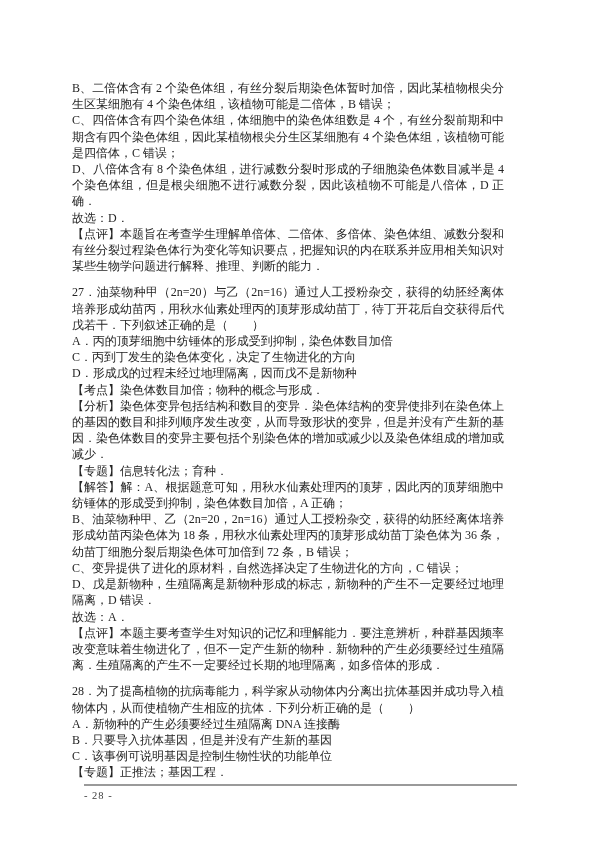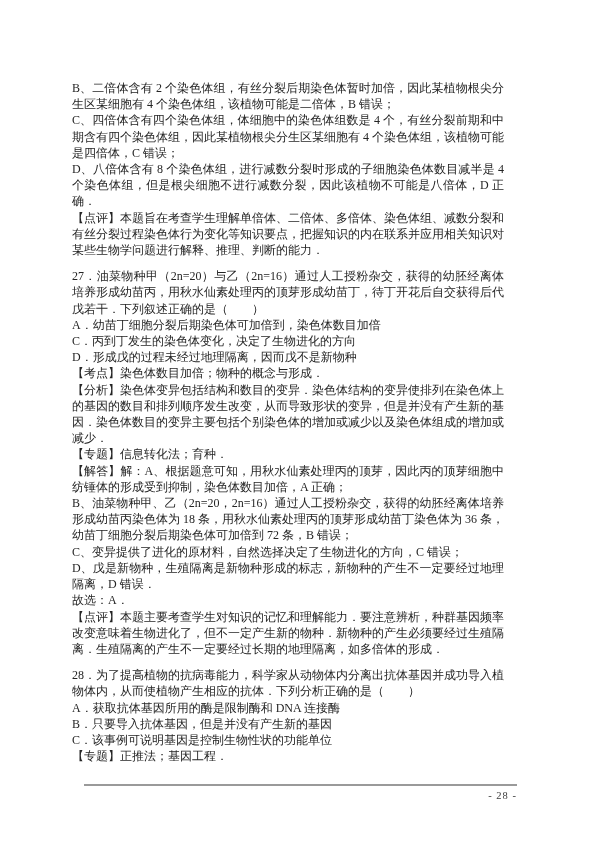--- a/index.html
+++ b/index.html
@@ -36,57 +36,58 @@
     left: 84px;
     top: 784px;
     width: 433px;
   }
   .footer-rule {
     height: 0;
     border-top: 2px solid #9a9a9a;
   }
   .page-number {
     margin-top: 4px;
-    text-align: right;
+    text-align: left;
     font-size: 10.5px;
     color: #3a3a3a;
     letter-spacing: 1px;
   }
 </style>
 </head>
 <body>
 
 <main class="page-content">
 
   <section>
     <p class="para">B、二倍体含有 2 个染色体组，有丝分裂后期染色体暂时加倍，因此某植物根尖分生区某细胞有 4 个染色体组，该植物可能是二倍体，B 错误；</p>
     <p class="para">C、四倍体含有四个染色体组，体细胞中的染色体组数是 4 个，有丝分裂前期和中期含有四个染色体组，因此某植物根尖分生区某细胞有 4 个染色体组，该植物可能是四倍体，C 错误；</p>
     <p class="para">D、八倍体含有 8 个染色体组，进行减数分裂时形成的子细胞染色体数目减半是 4 个染色体组，但是根尖细胞不进行减数分裂，因此该植物不可能是八倍体，D 正确．</p>
+    <p class="para">故选：D．</p>
     <p class="para">【点评】本题旨在考查学生理解单倍体、二倍体、多倍体、染色体组、减数分裂和有丝分裂过程染色体行为变化等知识要点，把握知识的内在联系并应用相关知识对某些生物学问题进行解释、推理、判断的能力．</p>
   </section>
 
   <section class="question-block">
     <p class="para">27．油菜物种甲（2n=20）与乙（2n=16）通过人工授粉杂交，获得的幼胚经离体培养形成幼苗丙，用秋水仙素处理丙的顶芽形成幼苗丁，待丁开花后自交获得后代戊若干．下列叙述正确的是（　　）</p>
-    <p class="para">A．幼苗丁细胞分裂后期染色体可加倍到，染色体数目加倍</p>
+    <p class="para">A．丙的顶芽细胞中纺锤体的形成受到抑制，染色体数目加倍</p>
     <p class="para">C．丙到丁发生的染色体变化，决定了生物进化的方向</p>
     <p class="para">D．形成戊的过程未经过地理隔离，因而戊不是新物种</p>
     <p class="para">【考点】染色体数目加倍；物种的概念与形成．</p>
     <p class="para">【分析】染色体变异包括结构和数目的变异．染色体结构的变异使排列在染色体上的基因的数目和排列顺序发生改变，从而导致形状的变异，但是并没有产生新的基因．染色体数目的变异主要包括个别染色体的增加或减少以及染色体组成的增加或减少．</p>
     <p class="para">【专题】信息转化法；育种．</p>
     <p class="para">【解答】解：A、根据题意可知，用秋水仙素处理丙的顶芽，因此丙的顶芽细胞中纺锤体的形成受到抑制，染色体数目加倍，A 正确；</p>
     <p class="para">B、油菜物种甲、乙（2n=20，2n=16）通过人工授粉杂交，获得的幼胚经离体培养形成幼苗丙染色体为 18 条，用秋水仙素处理丙的顶芽形成幼苗丁染色体为 36 条，幼苗丁细胞分裂后期染色体可加倍到 72 条，B 错误；</p>
     <p class="para">C、变异提供了进化的原材料，自然选择决定了生物进化的方向，C 错误；</p>
     <p class="para">D、戊是新物种，生殖隔离是新物种形成的标志，新物种的产生不一定要经过地理隔离，D 错误．</p>
     <p class="para">故选：A．</p>
     <p class="para">【点评】本题主要考查学生对知识的记忆和理解能力．要注意辨析，种群基因频率改变意味着生物进化了，但不一定产生新的物种．新物种的产生必须要经过生殖隔离．生殖隔离的产生不一定要经过长期的地理隔离，如多倍体的形成．</p>
   </section>
 
   <section class="question-block">
     <p class="para">28．为了提高植物的抗病毒能力，科学家从动物体内分离出抗体基因并成功导入植物体内，从而使植物产生相应的抗体．下列分析正确的是（　　）</p>
-    <p class="para">A．获取抗体基因所用的酶是限制酶和 DNA 连接酶</p>
+    <p class="para">A．新物种的产生必须要经过生殖隔离 DNA 连接酶</p>
     <p class="para">B．只要导入抗体基因，但是并没有产生新的基因</p>
     <p class="para">C．该事例可说明基因是控制生物性状的功能单位</p>
     <p class="para">【专题】正推法；基因工程．</p>
   </section>
 
 </main>
 
 <footer class="page-footer">
   <div class="footer-rule"></div>
   <div class="page-number">- 28 -</div>

